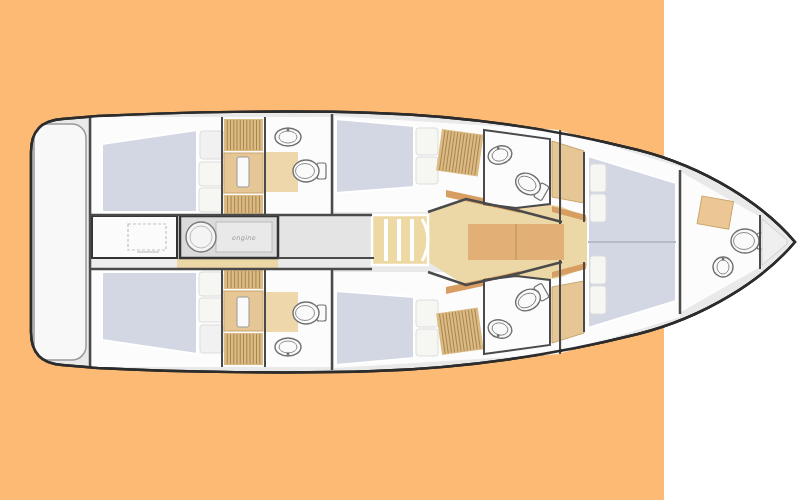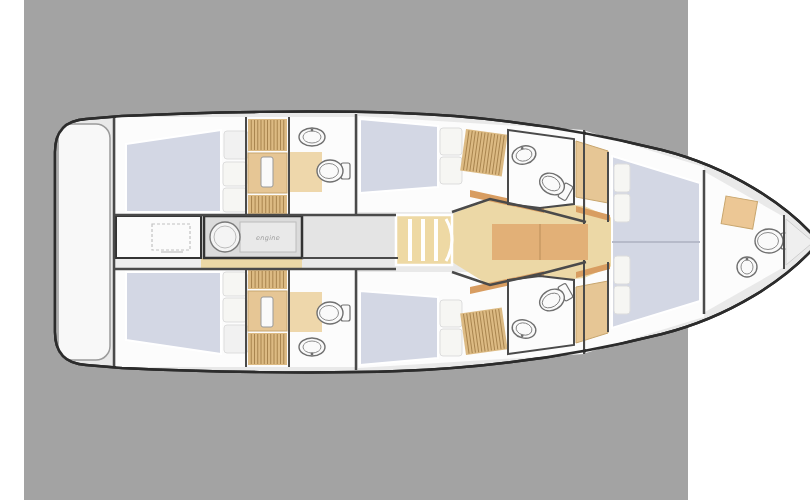--- a/index.html
+++ b/index.html
@@ -1,17 +1,17 @@
 <!DOCTYPE html>
 <html><head>
 <meta charset="utf-8">
 <style>
   html,body{margin:0;padding:0;background:#ffffff;}
   body{width:810px;height:500px;overflow:hidden;}
-  .stage{width:664px;height:500px;background:#a3a3a3;margin-left:24px;}
+  .stage{width:664px;height:500px;background:#fdba74;}
   svg{display:block;}
   .tiny-label{
     font-family:"DejaVu Sans", sans-serif;
     font-size:6.5px;
     font-style:italic;
     fill:#9a9a9a;
     letter-spacing:.3px;
   }
 </style>
 </head>

